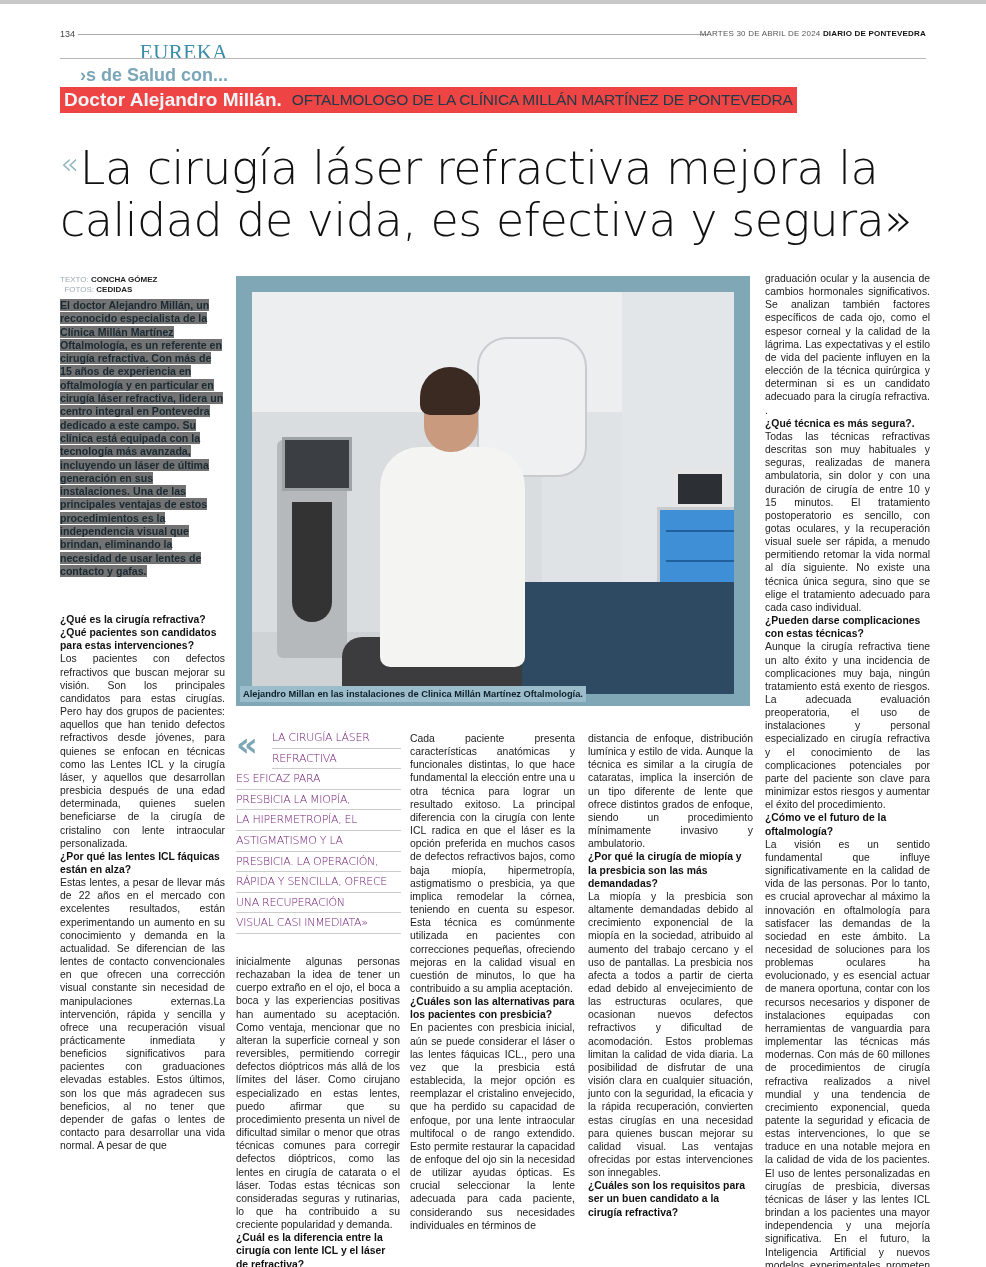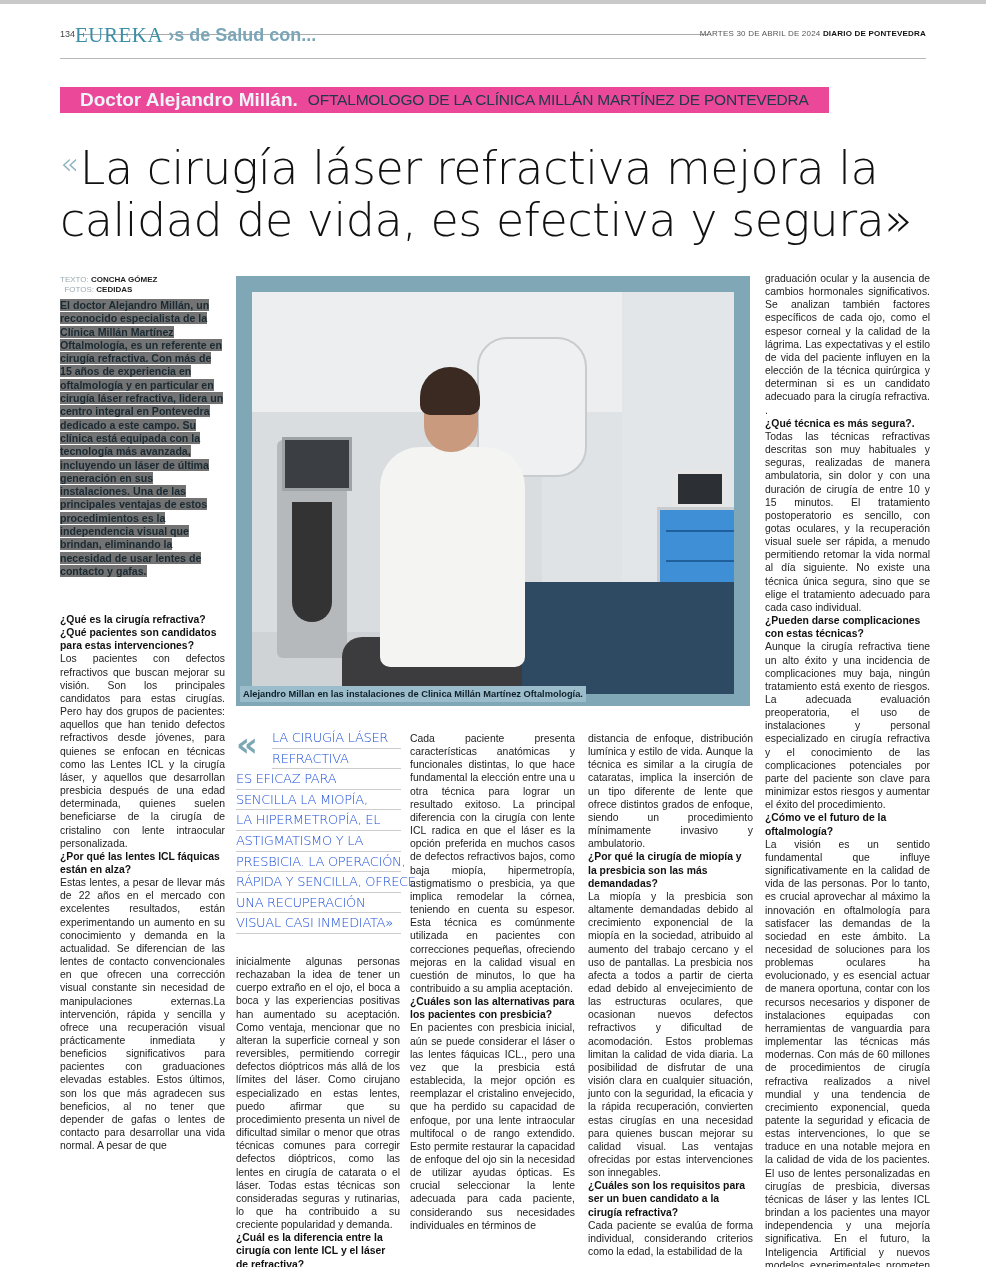--- a/index.html
+++ b/index.html
@@ -4,26 +4,26 @@
 <style>
   * { box-sizing: border-box; margin: 0; padding: 0; }
   html, body { width: 986px; height: 1267px; background: #fff; overflow: hidden; }
   body { font-family: "Liberation Sans", sans-serif; color: #1e1e1e; position: relative; }
 
   .topbar { position: absolute; left: 0; top: 0; width: 986px; height: 4px; background: #c9c9c9; }
   .page-num { position: absolute; left: 60px; top: 29px; font-size: 9px; color: #444; }
   .rule-top { position: absolute; left: 78px; top: 34px; width: 630px; height: 1px; background: #aaa; }
   .dateline { position: absolute; right: 60px; top: 29px; font-size: 8px; color: #555; letter-spacing: 0.2px; }
   .dateline b { color: #111; font-weight: bold; }
-  .section { position: absolute; left: 75px; top: 24px; height: 22px; display: flex; align-items: center; }
+  .section { position: absolute; left: 75px; top: 40px; height: 22px; display: flex; align-items: flex-end; flex-direction: column; }
   .eureka { font-family: "Liberation Serif", serif; font-size: 21px; color: #3a8ea6; letter-spacing: 0.5px; }
   .section-tail { font-family: "Liberation Sans", sans-serif; font-weight: bold; font-size: 18px; color: #7aa6b8; margin-left: 5px; }
   .rule-sec { position: absolute; left: 60px; top: 58px; width: 866px; height: 1px; background: #b8b8b8; }
 
-  .byline-band { position: absolute; left: 60px; top: 87px; height: 26px; background: #ec4899; display: flex; align-items: center; padding: 0 20px; }
+  .byline-band { position: absolute; left: 60px; top: 87px; height: 26px; background: #ef4444; display: flex; align-items: center; padding: 0 4px; }
   .byline-name { font-weight: bold; font-size: 19px; color: #eef4f7; }
   .byline-role { font-size: 15.5px; color: #203a48; margin-left: 10px; letter-spacing: -0.2px; }
 
   .headline { position: absolute; left: 60px; top: 138px; width: 880px; font-family: "DejaVu Sans", sans-serif; font-weight: 200; font-size: 46px; line-height: 52px; color: #111; letter-spacing: -0.5px; }
   .headline .q { color: #8fb3bf; font-size: 30px; vertical-align: 10px; margin-right: 2px; }
 
   .credits { position: absolute; left: 60px; top: 275px; font-size: 8px; line-height: 10px; }
   .credits .lbl { color: #9aaab2; }
   .credits .val { color: #222; font-weight: bold; }
 
@@ -55,21 +55,21 @@
   .cart-line { position: absolute; left: 6px; width: 76px; height: 2px; background: #1f5f9c; }
   .monitor { position: absolute; left: 422px; top: 178px; width: 52px; height: 38px; background: #2c2f33; border: 4px solid #e6e6e6; border-radius: 4px; }
   .person-hair { position: absolute; left: 168px; top: 75px; width: 60px; height: 48px; background: #3a2a22; border-radius: 30px 30px 10px 10px; }
   .person-face { position: absolute; left: 172px; top: 90px; width: 54px; height: 70px; background: #c99a7e; border-radius: 22px 22px 26px 26px; }
   .person-coat { position: absolute; left: 128px; top: 155px; width: 145px; height: 220px; background: #f4f4f2; border-radius: 40px 40px 10px 10px; }
   .person-legs { position: absolute; left: 90px; top: 345px; width: 180px; height: 57px; background: #3c3c3e; border-radius: 20px 20px 0 0; }
   .caption { position: absolute; left: 4px; bottom: 4px; height: 16px; font-weight: bold; font-size: 9.3px; color: #0f1f28; background: #9abccb; padding: 2px 3px; line-height: 12px; }
 
   .pullquote { position: absolute; left: 236px; top: 728px; width: 165px; }
   .pq-mark { position: absolute; left: 0; top: 2px; font-family: "DejaVu Sans", sans-serif; font-weight: bold; font-size: 34px; color: #7ea7b6; line-height: 28px; }
-  .pq-line { display: block; font-family: "DejaVu Sans", sans-serif; font-weight: 200; font-size: 13px; line-height: 19.6px; color: #1d4ed8; border-bottom: 1px solid #ccc; white-space: nowrap; letter-spacing: -0.3px; }
+  .pq-line { display: block; font-family: "DejaVu Sans", sans-serif; font-weight: 200; font-size: 11px; line-height: 19.6px; color: #701a75; border-bottom: 1px solid #ccc; white-space: nowrap; letter-spacing: -0.3px; }
   .pq-line.indent { margin-left: 36px; }
 </style>
 </head>
 <body>
 
 <div class="topbar"></div>
 
 <div class="page-num">134</div>
 <div class="rule-top"></div>
 <div class="dateline">
@@ -130,21 +130,21 @@
     <div class="person-hair"></div>
   </div>
   <div class="caption">Alejandro Millan en las instalaciones de Clinica Millán Martínez Oftalmología.</div>
 </div>
 
 <div class="pullquote">
   <span class="pq-mark">«</span>
   <span class="pq-line indent">LA CIRUGÍA LÁSER</span>
   <span class="pq-line indent">REFRACTIVA</span>
   <span class="pq-line">ES EFICAZ PARA</span>
-  <span class="pq-line">SENCILLA LA MIOPÍA,</span>
+  <span class="pq-line">PRESBICIA LA MIOPÍA,</span>
   <span class="pq-line">LA HIPERMETROPÍA, EL</span>
   <span class="pq-line">ASTIGMATISMO Y LA</span>
   <span class="pq-line">PRESBICIA. LA OPERACIÓN,</span>
   <span class="pq-line">RÁPIDA Y SENCILLA, OFRECE</span>
   <span class="pq-line">UNA RECUPERACIÓN</span>
   <span class="pq-line">VISUAL CASI INMEDIATA»</span>
 </div>
 
 <div class="col c2">
   <p>inicialmente algunas personas rechazaban la idea de tener un cuerpo extraño en el ojo, el boca a boca y las experiencias positivas han aumentado su aceptación. Como ventaja, mencionar que no alteran la superficie corneal y son reversibles, permitiendo corregir defectos dióptricos más allá de los límites del láser. Como cirujano especializado en estas lentes, puedo afirmar que su procedimiento presenta un nivel de dificultad similar o menor que otras técnicas comunes para corregir defectos dióptricos, como las lentes en cirugía de catarata o el láser. Todas estas técnicas son consideradas seguras y rutinarias, lo que ha contribuido a su creciente popularidad y demanda.</p>
@@ -155,21 +155,20 @@
   <p>Cada paciente presenta características anatómicas y funcionales distintas, lo que hace fundamental la elección entre una u otra técnica para lograr un resultado exitoso. La principal diferencia con la cirugía con lente ICL radica en que el láser es la opción preferida en muchos casos de defectos refractivos bajos, como baja miopía, hipermetropía, astigmatismo o presbicia, ya que implica remodelar la córnea, teniendo en cuenta su espesor. Esta técnica es comúnmente utilizada en pacientes con correcciones pequeñas, ofreciendo mejoras en la calidad visual en cuestión de minutos, lo que ha contribuido a su amplia aceptación.</p>
   <h4>¿Cuáles son las alternativas para los pacientes con presbicia?</h4>
   <p>En pacientes con presbicia inicial, aún se puede considerar el láser o las lentes fáquicas ICL., pero una vez que la presbicia está establecida, la  mejor opción  es reemplazar el cristalino envejecido, que ha perdido su capacidad de enfoque, por una lente intraocular multifocal o de rango extendido. Esto permite restaurar la capacidad de enfoque del ojo sin la necesidad de utilizar ayudas ópticas. Es crucial seleccionar la lente adecuada para cada paciente, considerando sus necesidades individuales en términos de</p>
 </div>
 
 <div class="col c4">
   <p>distancia de enfoque, distribución lumínica y estilo de vida. Aunque la técnica es similar a la cirugía de cataratas, implica la inserción de un tipo diferente de lente que ofrece distintos grados de enfoque, siendo un procedimiento mínimamente invasivo y ambulatorio.</p>
   <h4>¿Por qué la cirugía de miopía y la presbicia son las más demandadas?</h4>
   <p>La miopía y la presbicia son altamente demandadas debido al crecimiento exponencial de la miopía en la sociedad, atribuido al aumento del trabajo cercano y el uso de pantallas. La presbicia nos afecta a todos a partir de cierta edad debido al envejecimiento de las estructuras oculares, que ocasionan nuevos defectos refractivos y dificultad de acomodación.  Estos problemas limitan la calidad de vida diaria. La posibilidad de disfrutar de una visión clara en cualquier situación, junto con la seguridad, la eficacia y la rápida recuperación, convierten estas cirugías en una necesidad para quienes buscan mejorar su calidad visual. Las ventajas ofrecidas por estas intervenciones son innegables.</p>
   <h4>¿Cuáles son los requisitos para ser un buen candidato a la cirugía refractiva?</h4>
-  <p>Cada paciente se evalúa de forma individual, considerando criterios como la edad, la estabilidad de la</p>
 </div>
 
 <div class="col c5">
   <p>graduación ocular y la ausencia de cambios hormonales significativos. Se analizan también factores específicos de cada ojo, como el espesor corneal y la calidad de la lágrima. Las expectativas y el estilo de vida del paciente influyen en la elección de la técnica quirúrgica y determinan si es un candidato adecuado para la cirugía refractiva. .</p>
   <h4>¿Qué técnica es más segura?.</h4>
   <p>Todas las técnicas refractivas descritas son muy habituales y seguras, realizadas de manera ambulatoria, sin dolor y con una duración de cirugía de entre 10 y 15 minutos. El tratamiento postoperatorio es sencillo, con gotas oculares, y la recuperación visual suele ser rápida, a menudo permitiendo retomar la vida normal al día siguiente. No existe una técnica única segura, sino que se elige el tratamiento adecuado para cada caso individual.</p>
   <h4>¿Pueden darse complicaciones con estas técnicas?</h4>
   <p>Aunque la cirugía refractiva tiene un alto éxito y una incidencia de complicaciones muy baja, ningún tratamiento está exento de riesgos. La adecuada evaluación preoperatoria, el uso de instalaciones y personal especializado en cirugía refractiva y el conocimiento de las complicaciones potenciales por parte del paciente son clave para minimizar estos riesgos y aumentar el éxito del procedimiento.</p>
   <h4>¿Cómo ve el futuro de la oftalmología?</h4>
   <p>La visión es un sentido fundamental que influye significativamente en la calidad de vida de las personas. Por lo tanto, es crucial aprovechar al máximo la innovación en oftalmología para satisfacer las demandas de la sociedad en este ámbito. La necesidad de soluciones para los problemas oculares ha evolucionado, y es esencial actuar de manera oportuna, contar con los recursos necesarios y disponer de instalaciones equipadas con herramientas de vanguardia para implementar las técnicas más modernas. Con más de 60 millones de procedimientos de cirugía refractiva realizados a nivel mundial y una tendencia de crecimiento exponencial, queda patente la seguridad y eficacia de estas intervenciones, lo que se traduce en una notable mejora en la calidad de vida de los pacientes. El uso de lentes personalizadas en cirugías de presbicia, diversas técnicas de láser y las lentes ICL brindan a los pacientes una mayor independencia y una mejoría significativa. En el futuro, la Inteligencia Artificial y nuevos modelos experimentales prometen seguir avanzando en el campo de la oftalmología.</p>

